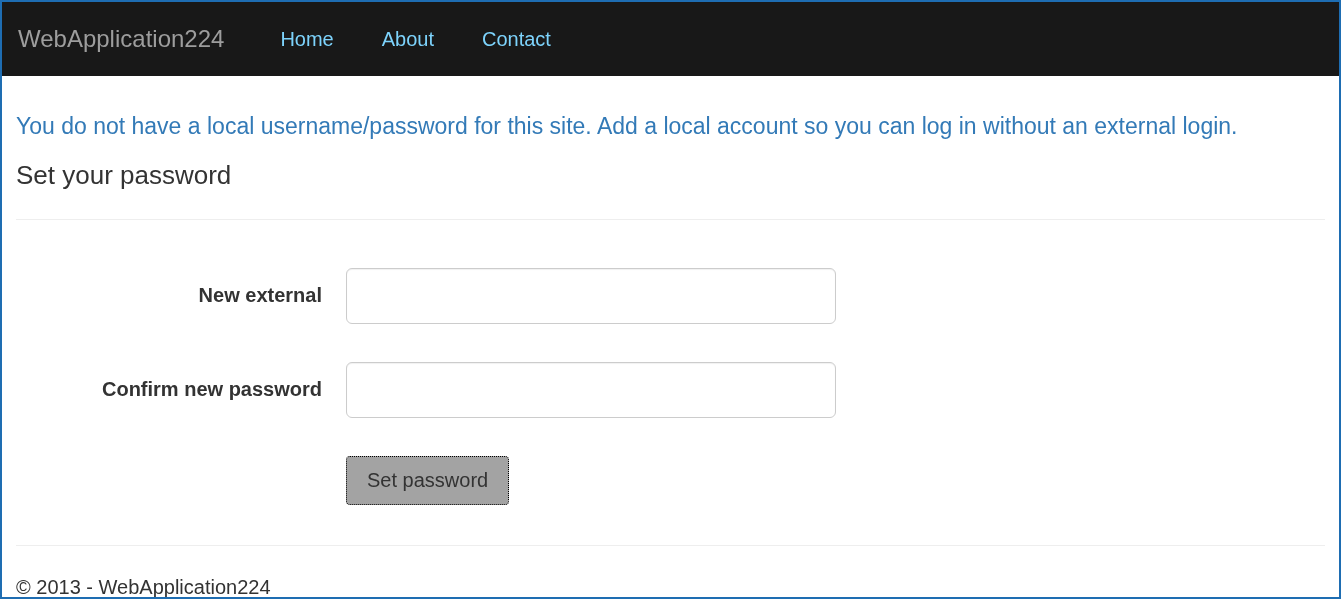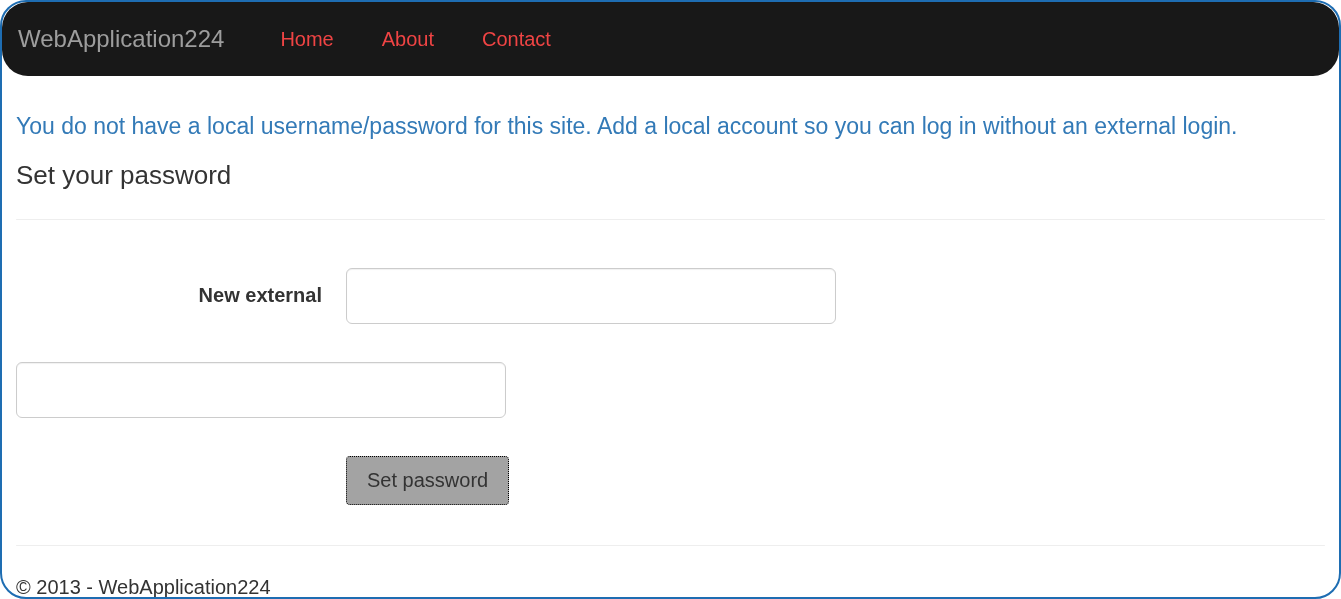--- a/index.html
+++ b/index.html
@@ -1,19 +1,18 @@
 <!DOCTYPE html>
 <html><head>
   <meta charset="utf-8">
   <style>
     * {
       box-sizing: border-box;
       margin: 0;
       padding: 0;
-      border-radius: 26px;
     }
     body {
       font-family: "Helvetica Neue", Helvetica, Arial, sans-serif;
       font-size: 14px;
       color: #333;
       background: #fff;
       border: 2px solid #1e6db2;
       width: 1341px;
       height: 599px;
       overflow: hidden;
@@ -30,21 +29,21 @@
       font-size: 24px;
       padding: 0 12px 0 4px;
       text-decoration: none;
       margin-right: 20px;
     }
     .nav-links {
       display: flex;
       list-style: none;
     }
     .nav-links li a {
-      color: #ef4444;
+      color: #7dd3fc;
       font-size: 20px;
       text-decoration: none;
       padding: 0 24px;
       display: block;
     }
     .content {
       padding: 6px 14px 0 14px;
     }
     .info-text {
       color: #337ab7;
@@ -136,20 +135,21 @@
   <h3 class="form-title">Set your password</h3>
 
   <hr class="top">
 
   <div class="form-group">
     <label class="form-label">New external</label>
     <input type="password" class="form-control" value="" style="">
   </div>
 
   <div class="form-group">
+    <label class="form-label">Confirm new password</label>
     <input type="password" class="form-control" value="" style="">
   </div>
 
   <div class="form-offset">
     <button type="submit" class="btn">Set password</button>
   </div>
 
   <hr class="bottom">
 
   <footer class="footer">

